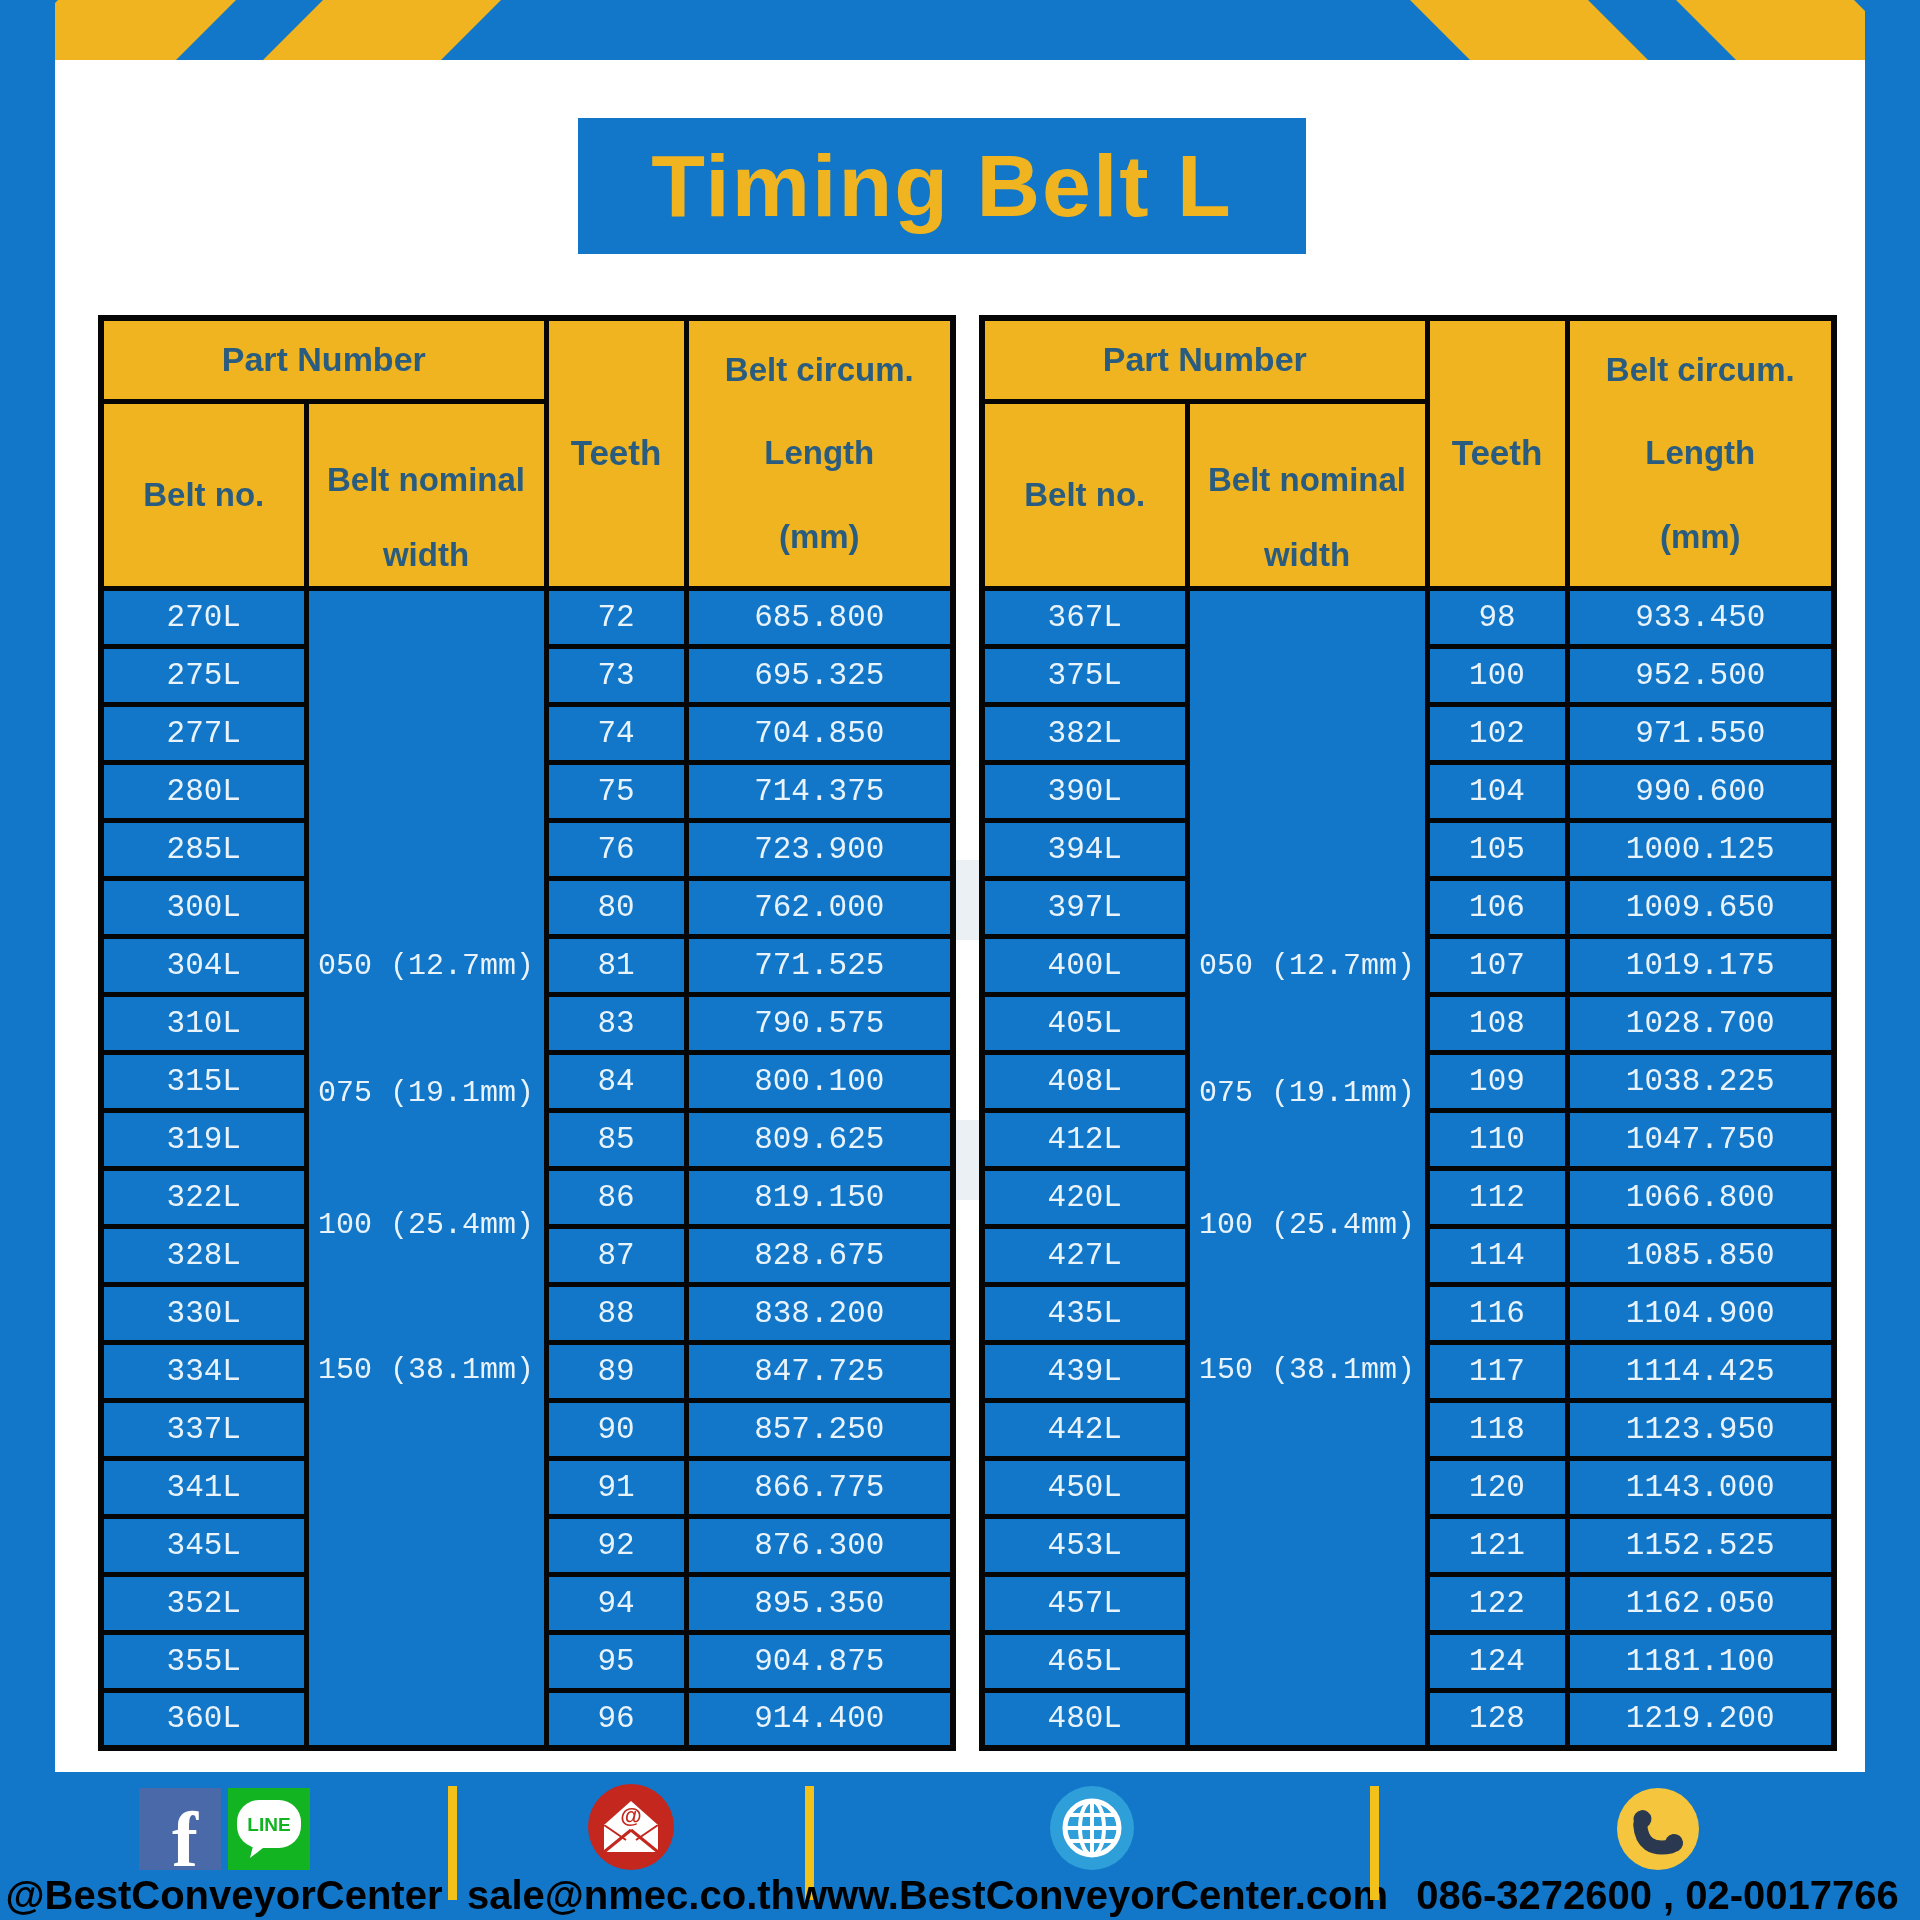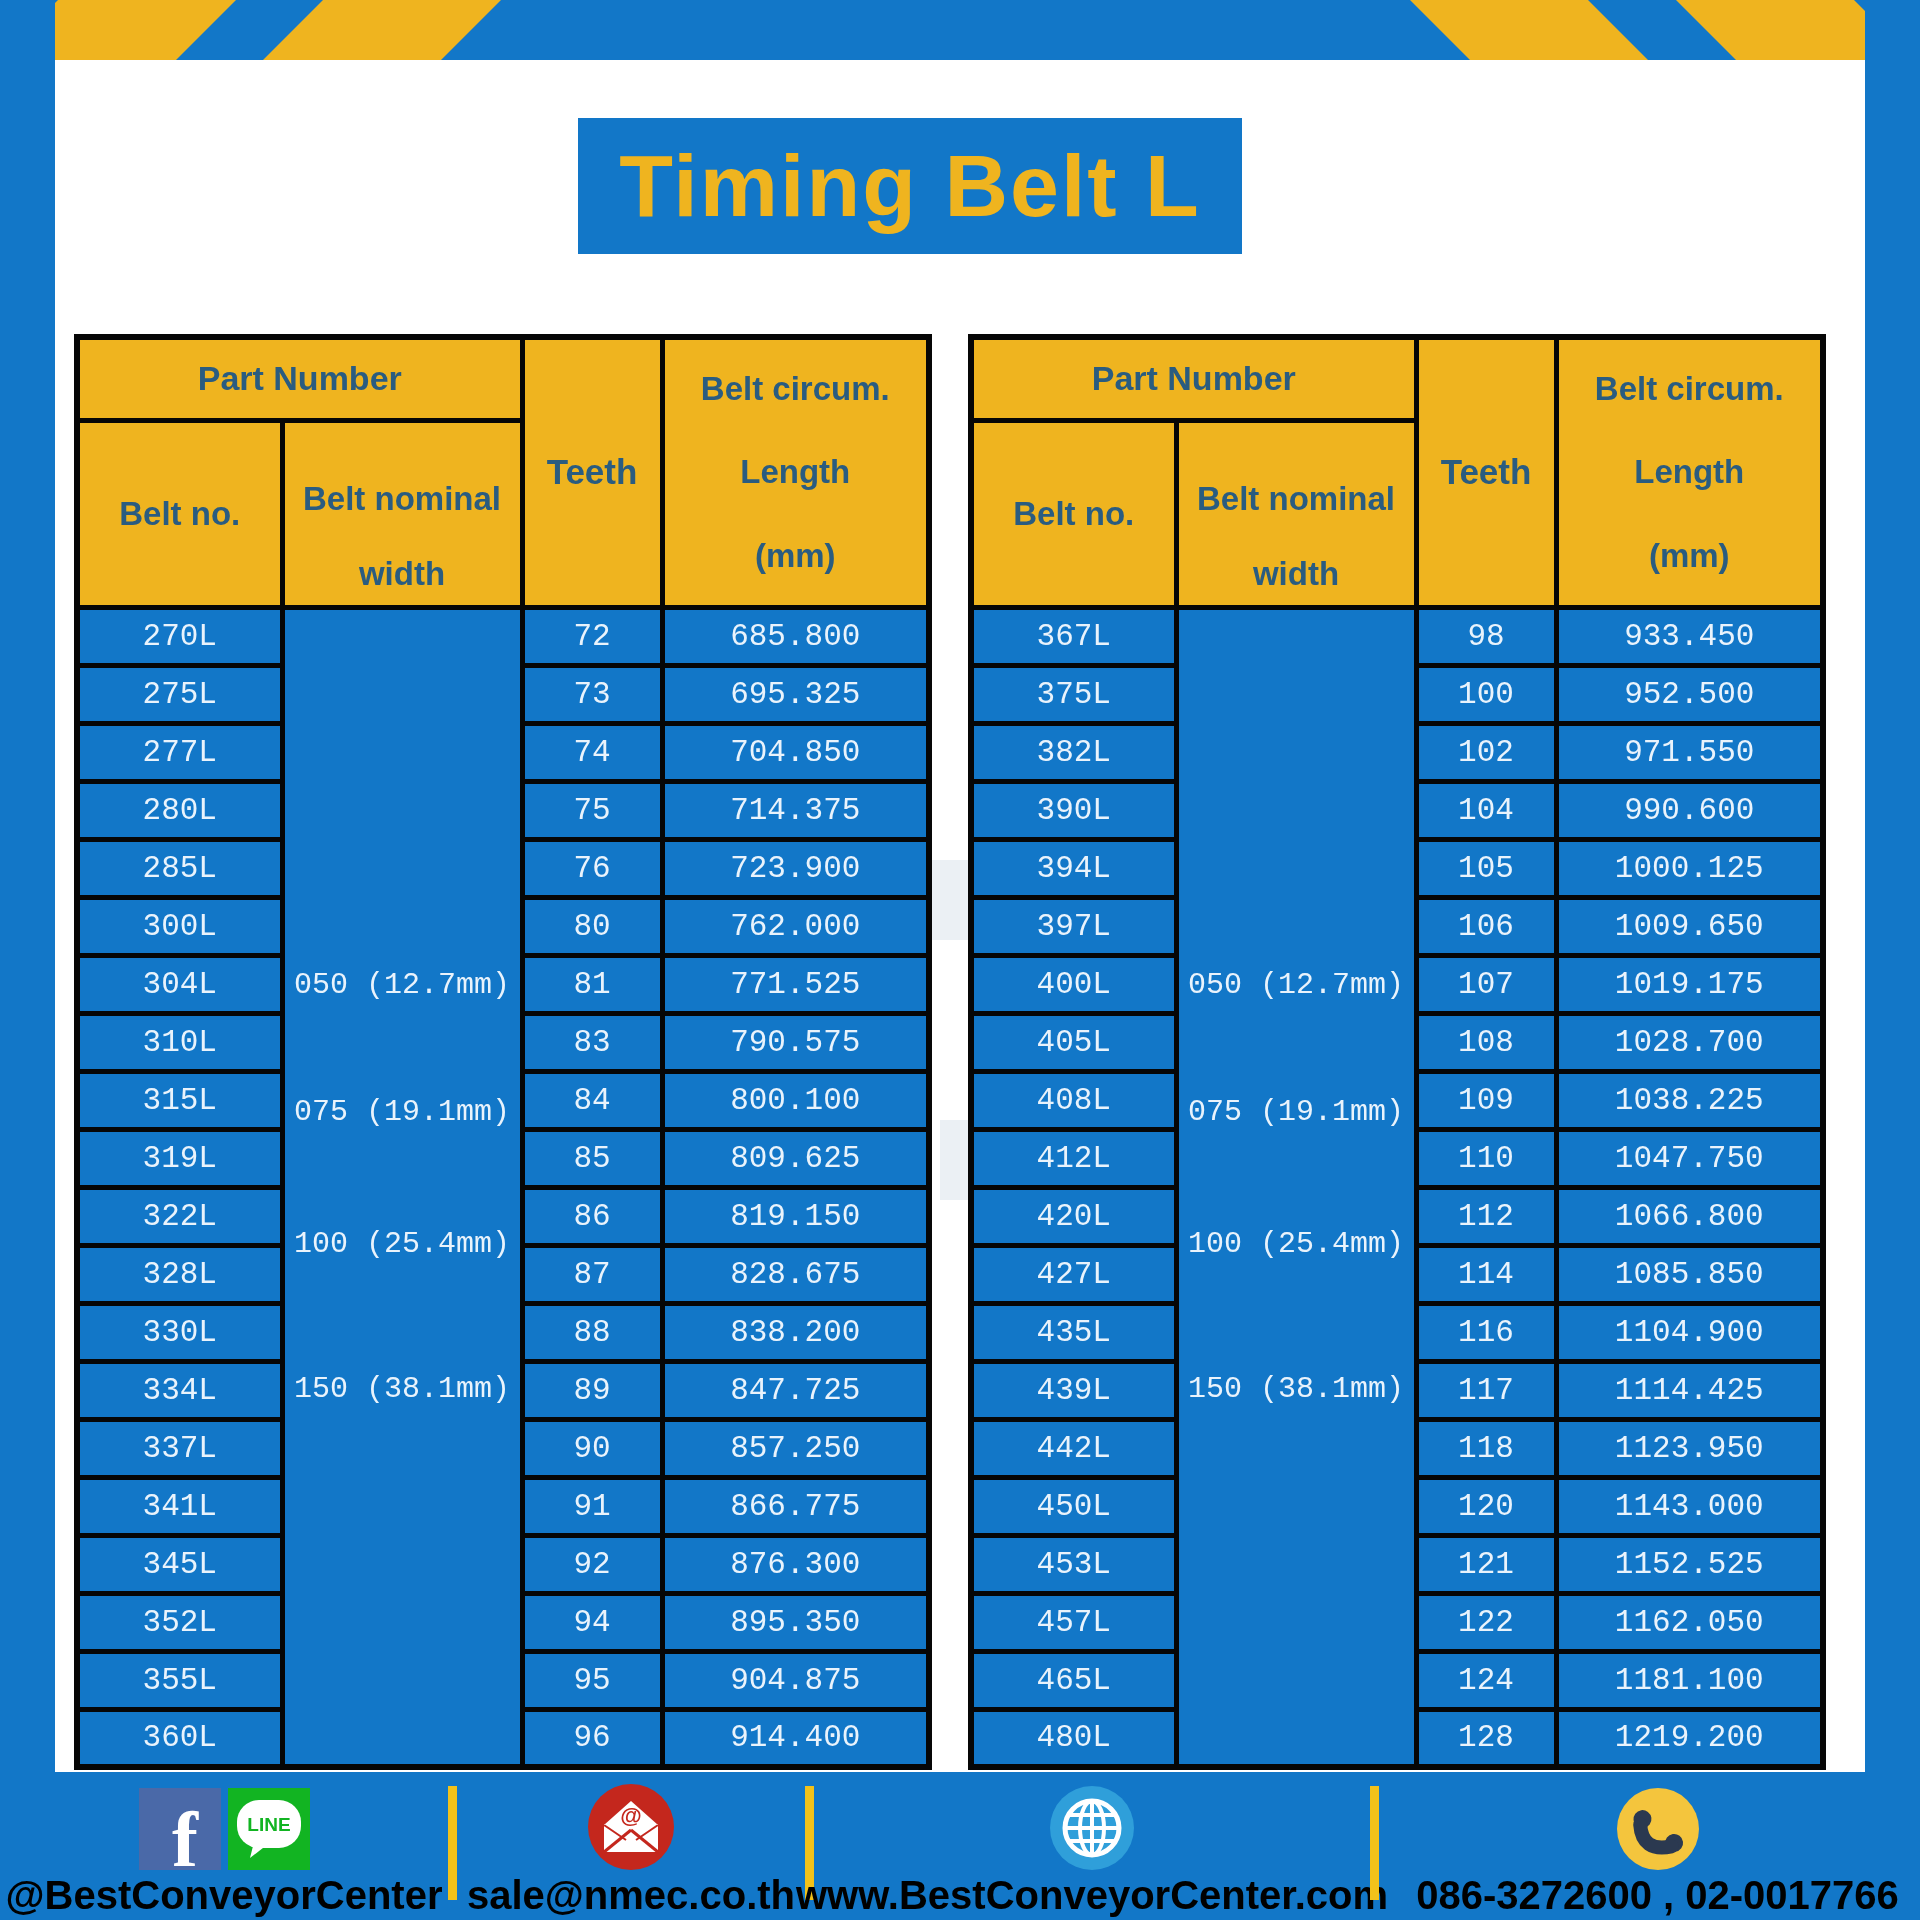--- a/index.html
+++ b/index.html
@@ -10,30 +10,30 @@
   
   .band-top{position:absolute;left:0;top:0;width:1920px;height:60px;background:var(--blue,#1277C8);overflow:hidden;}
   .stripe{position:absolute;top:-10px;height:80px;width:178px;background:var(--yellow,#EFB41F);}
   .stripe.left{transform:skewX(-45deg);}
   .stripe.right{transform:skewX(45deg);}
   .s1{left:28px;} .s2{left:293px;} .s3{left:1440px;} .s4{left:1706px;}
   .border-left{position:absolute;left:0;top:0;width:55px;height:1920px;background:var(--blue,#1277C8);}
   .border-right{position:absolute;right:0;top:0;width:55px;height:1920px;background:var(--blue,#1277C8);}
   
   .title-box{
-    position:absolute;left:578px;top:118px;width:664px;height:136px;
+    position:absolute;left:578px;top:118px;width:728px;height:136px;
     background:var(--blue,#1277C8);display:flex;align-items:center;justify-content:center;
   }
   .title-box span{
     color:var(--yellow,#EFB41F);font-size:88px;font-weight:bold;letter-spacing:2px;
   }
   
   .watermark{position:absolute;left:80px;top:560px;pointer-events:none;opacity:0.16;}
   
-  .tables{position:absolute;left:98px;top:334px;width:1728px;display:flex;gap:36px;justify-content:flex-end;}
+  .tables{position:absolute;left:98px;top:315px;width:1728px;display:flex;gap:23px;}
   table.spec{border-collapse:collapse;table-layout:fixed;width:852px;}
   table.spec th, table.spec td{border:5px solid #060606;padding:0;text-align:center;vertical-align:middle;}
   table.spec{border:6px solid #060606;}
   th.hdr{background:var(--yellow,#EFB41F);color:var(--header_text,#2A5C80);font-weight:bold;}
   tr.hrow1{height:83px;}
   tr.hrow2{height:187px;}
   th.part{font-size:34px;}
   th.beltno{font-size:33px;}
   th.nominal{font-size:33px;}
   th.nominal span{display:block;line-height:1.0;}

